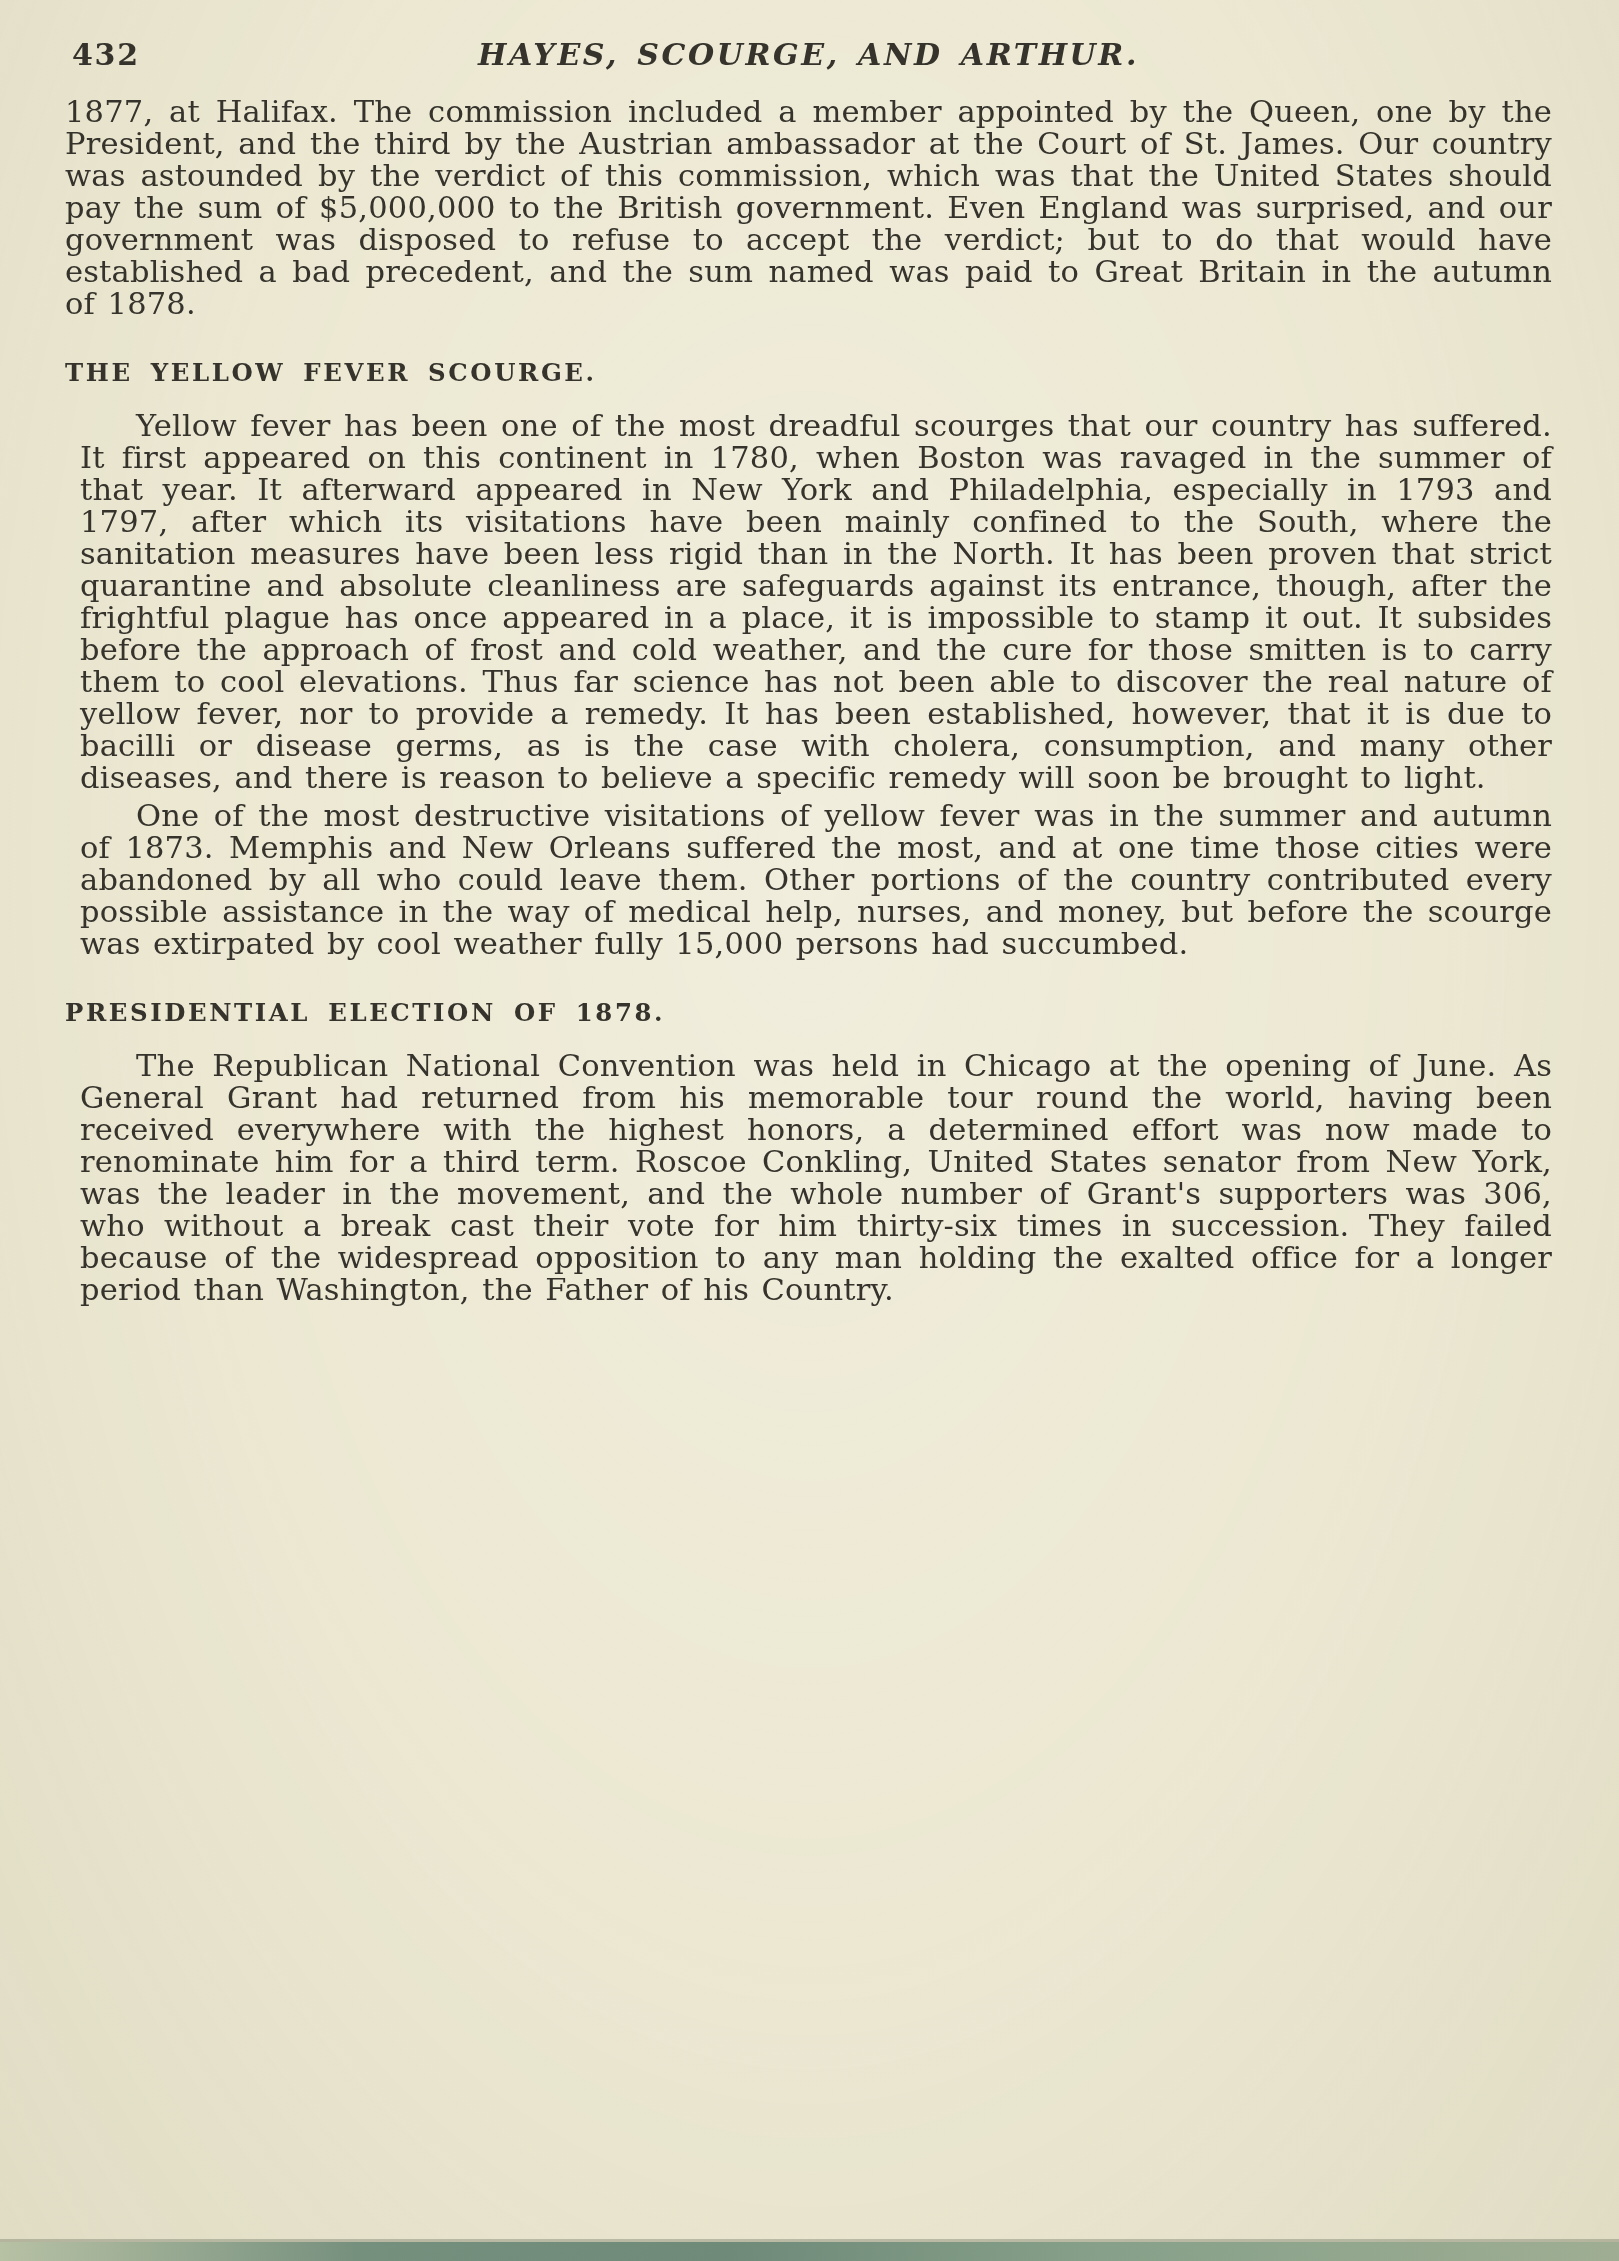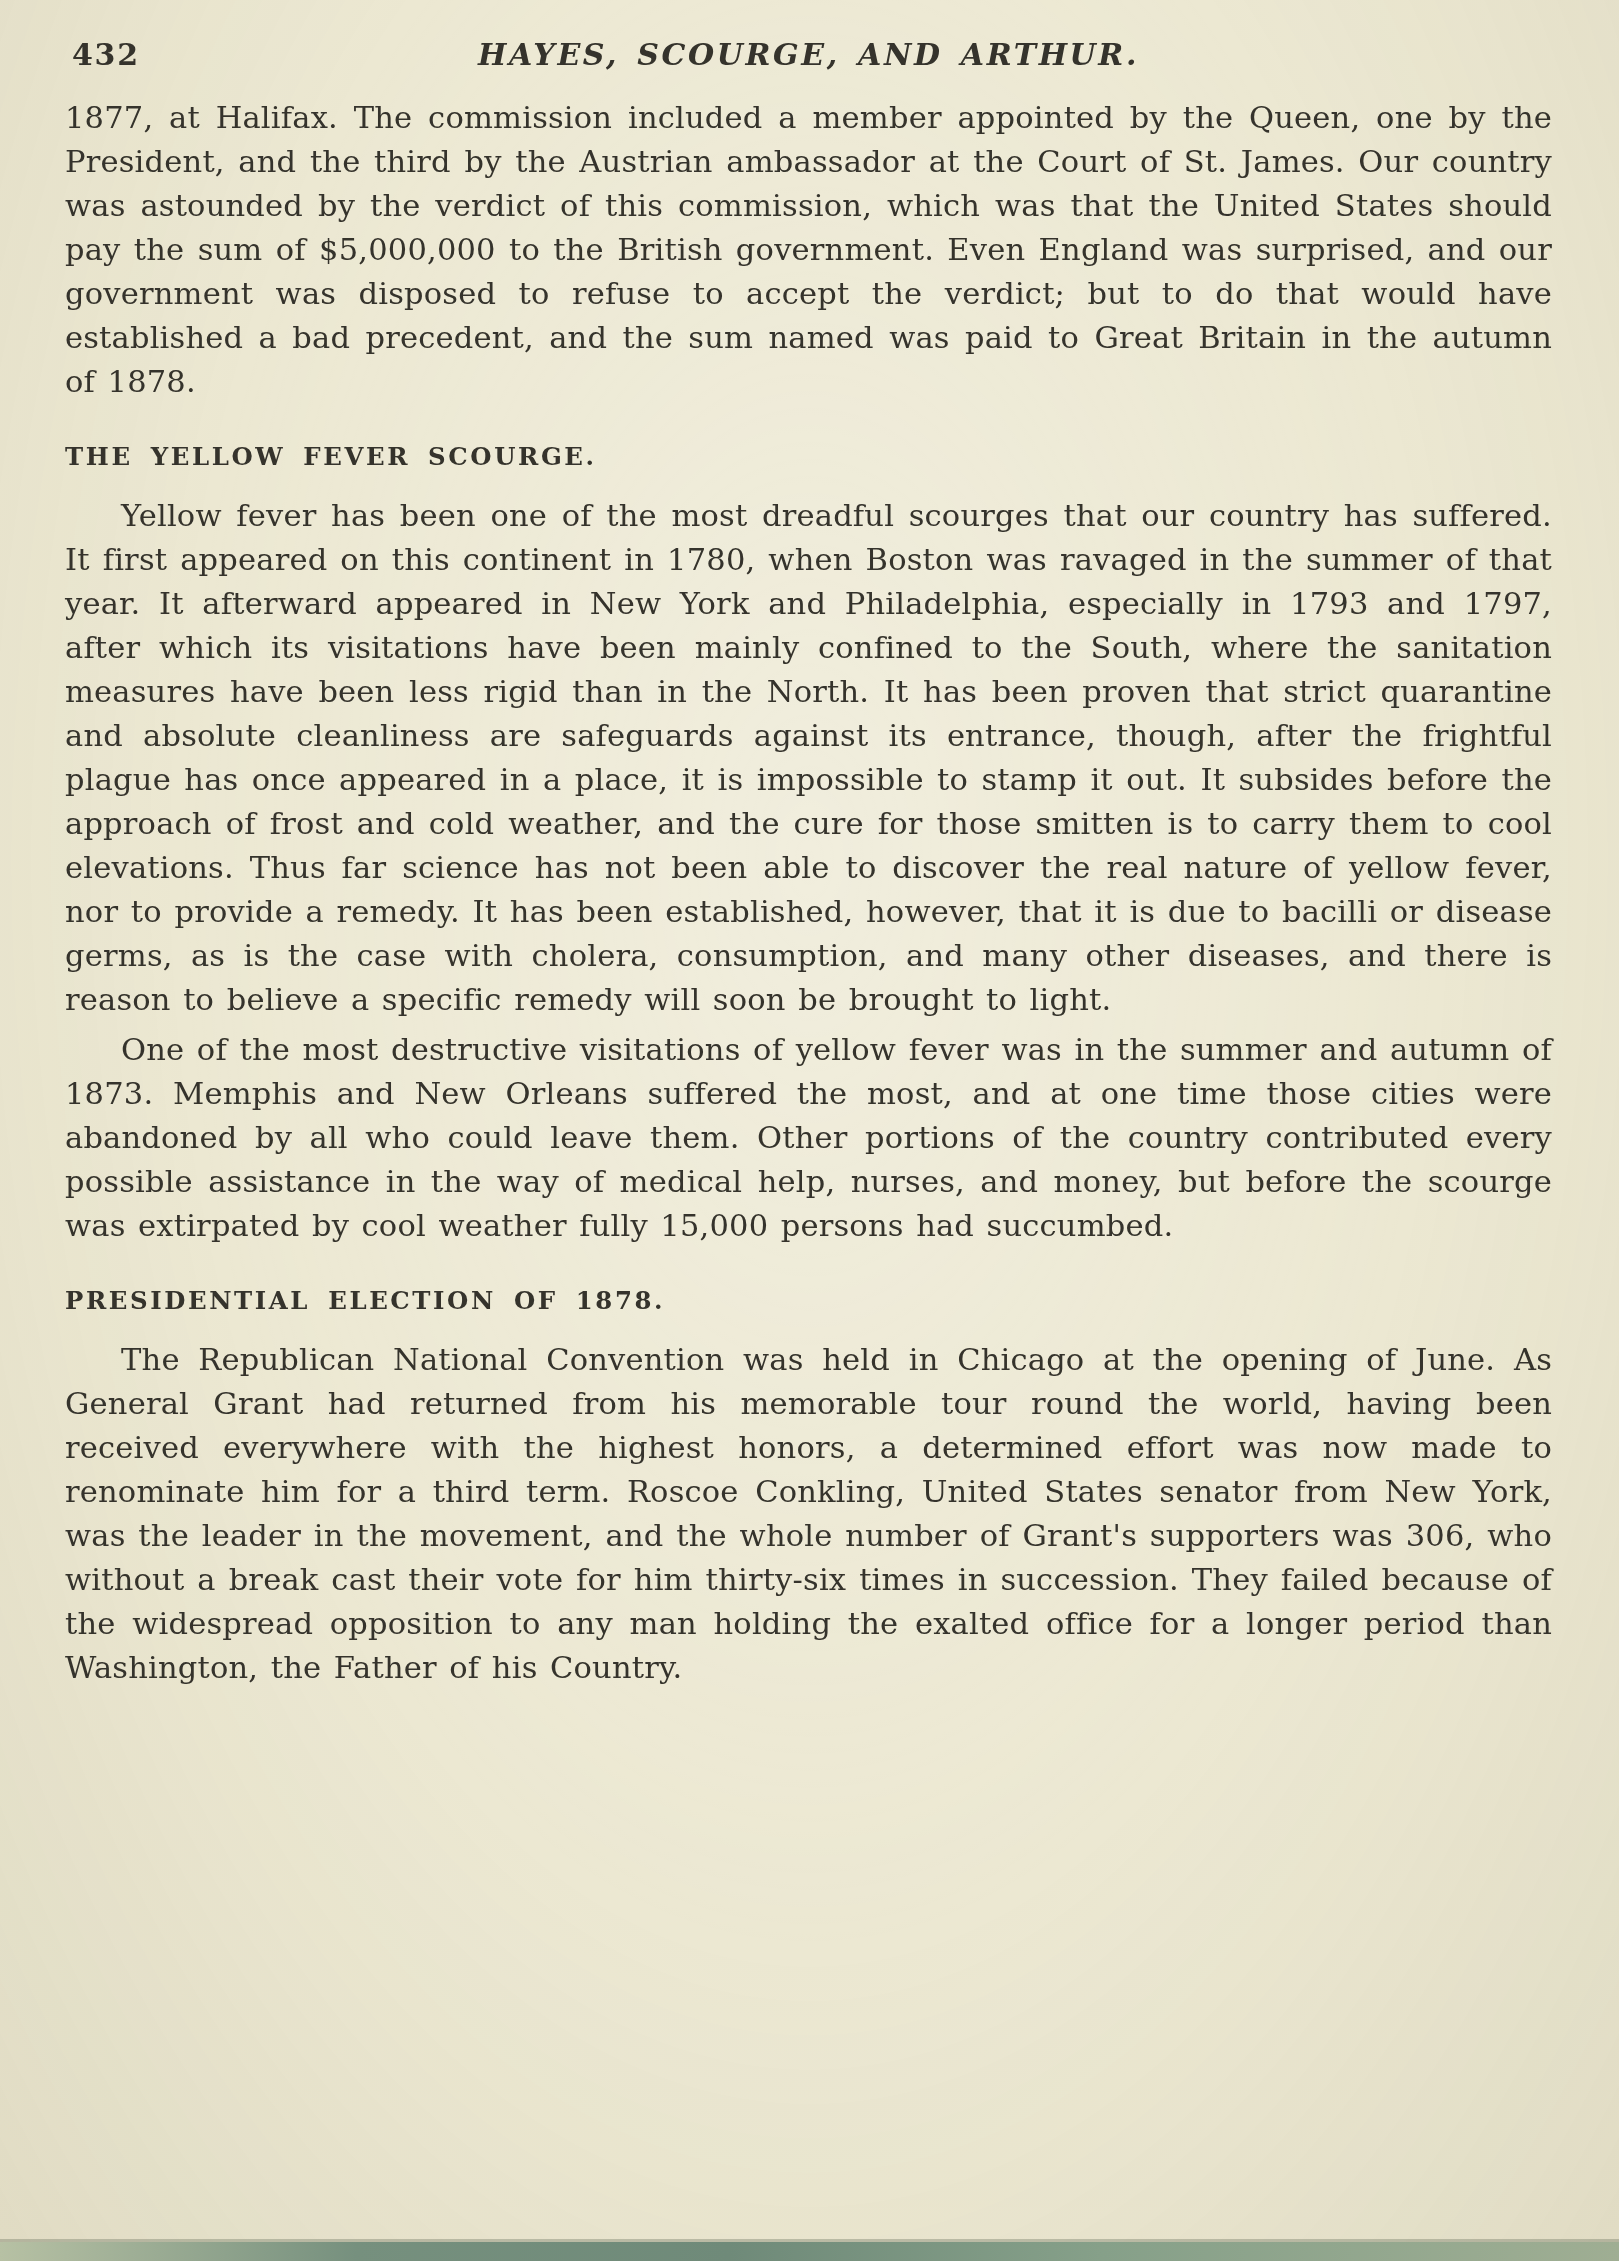--- a/index.html
+++ b/index.html
@@ -39,28 +39,29 @@
   }
   .head-title {
     text-align: center;
     font-style: italic;
     font-weight: 700;
     letter-spacing: 2.6px;
     word-spacing: 5.2px;
   }
   .para {
     font-size: 30.5px;
-    line-height: 44px;
+    line-height: 32px;
     text-align: justify;
     word-spacing: 2.6px;
     letter-spacing: 0.2px;
     margin: 0 0 5.2px 0;
   }
   .para.indent {
     text-indent: 56px;
+    margin-left: 15px;
   }
   .para.no-indent {
     text-indent: 0;
   }
   .section-heading {
     font-size: 24.4px;
     font-weight: 600;
     letter-spacing: 2.6px;
     word-spacing: 7px;
     margin: 38px 0 23px 0;

